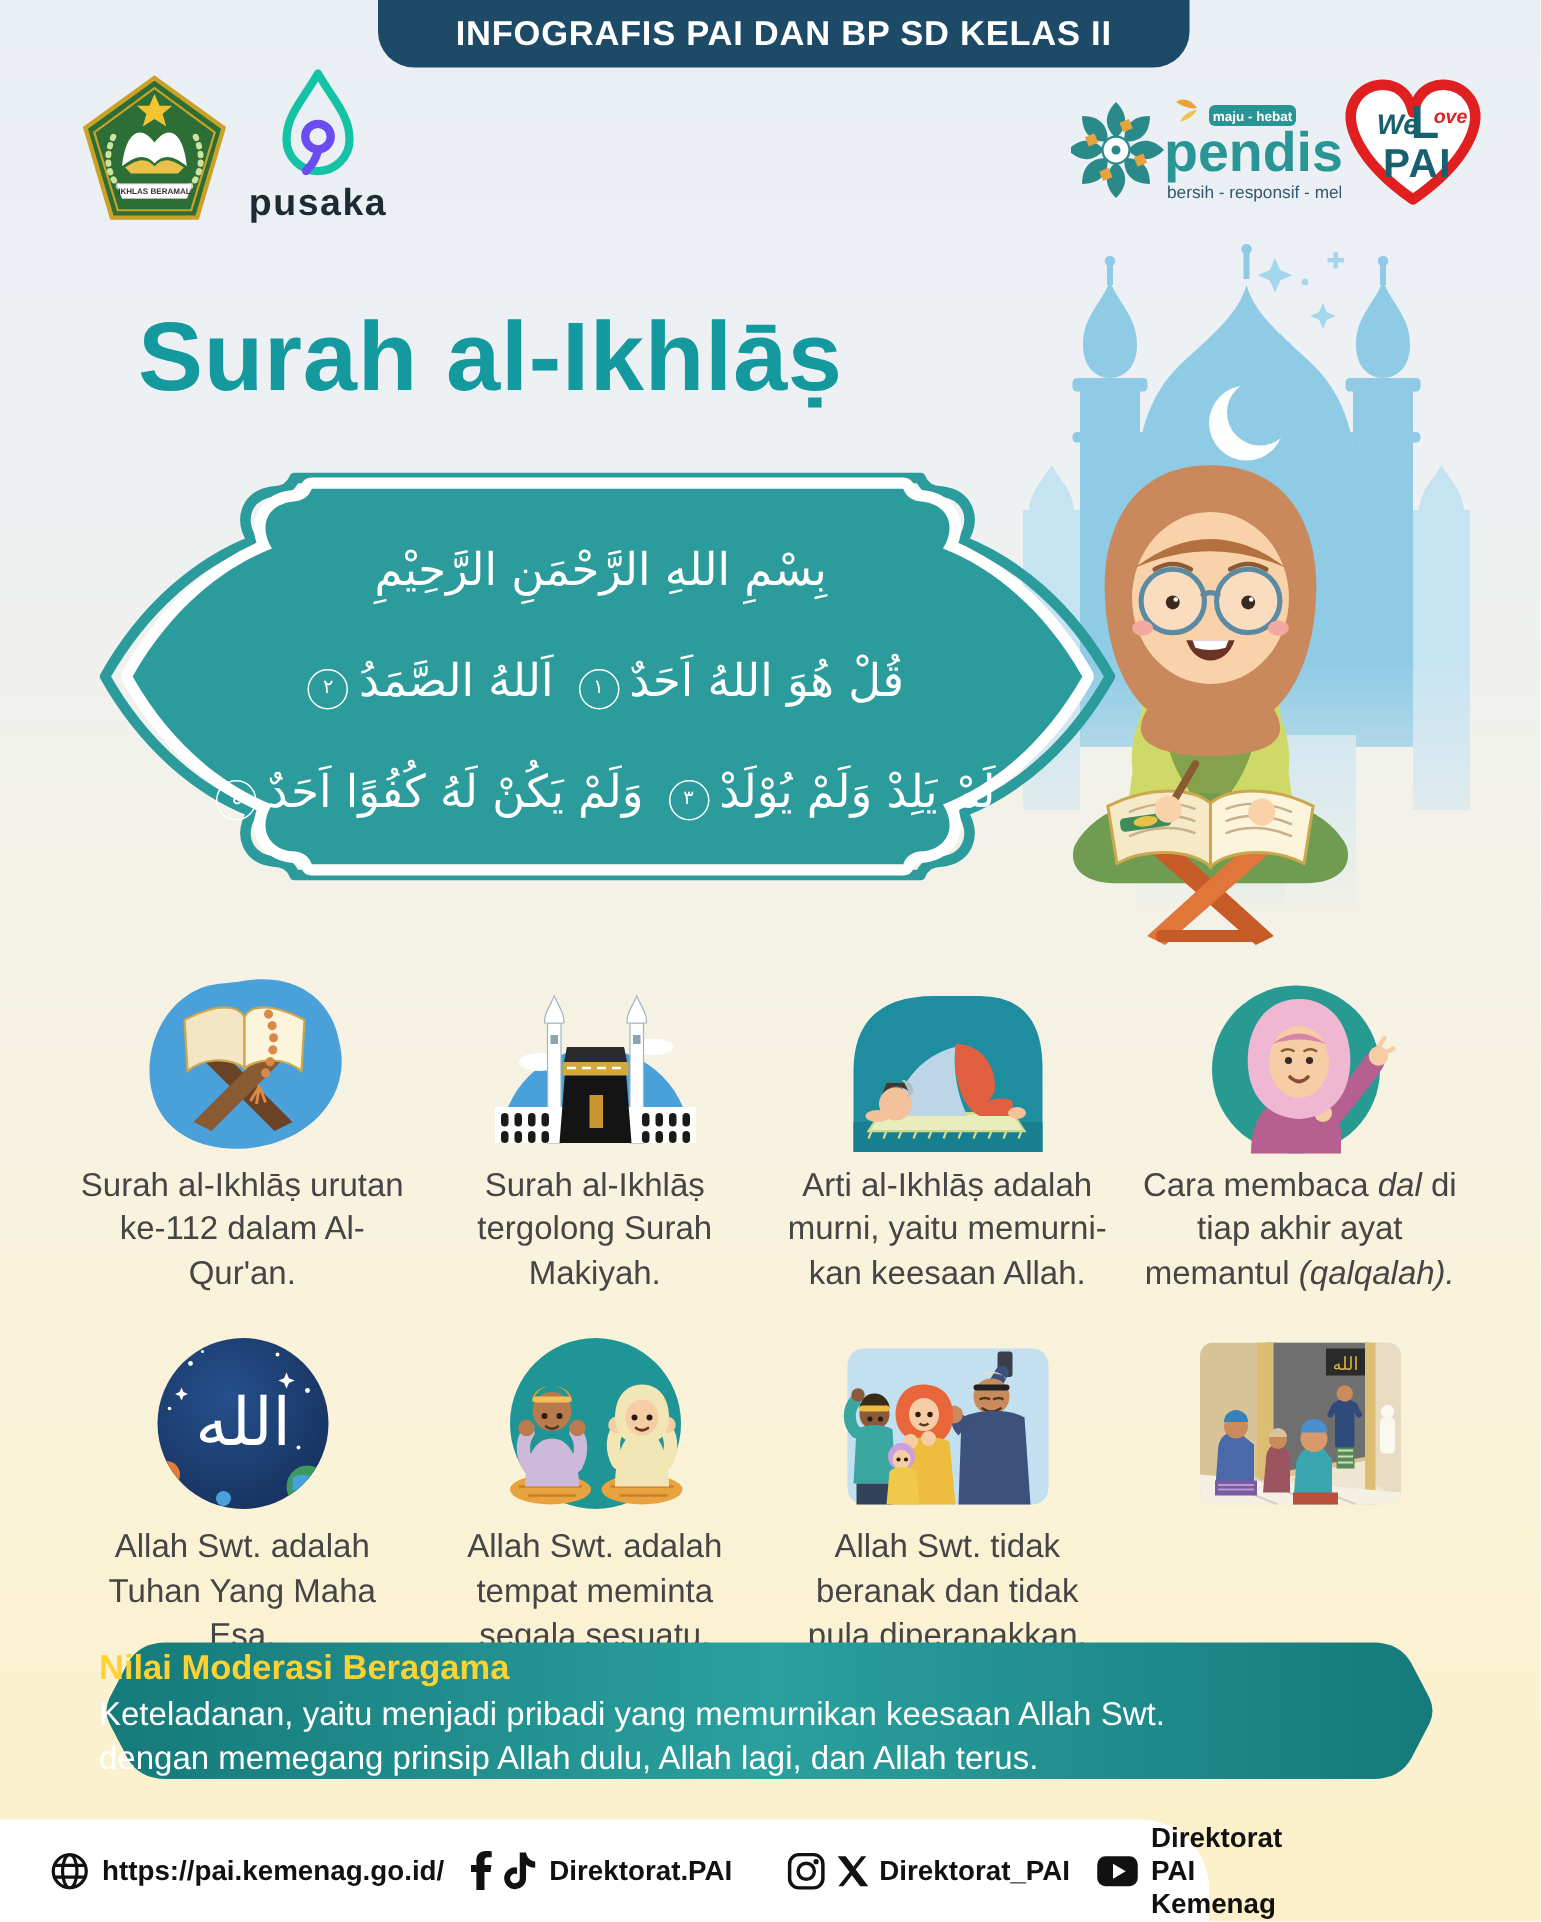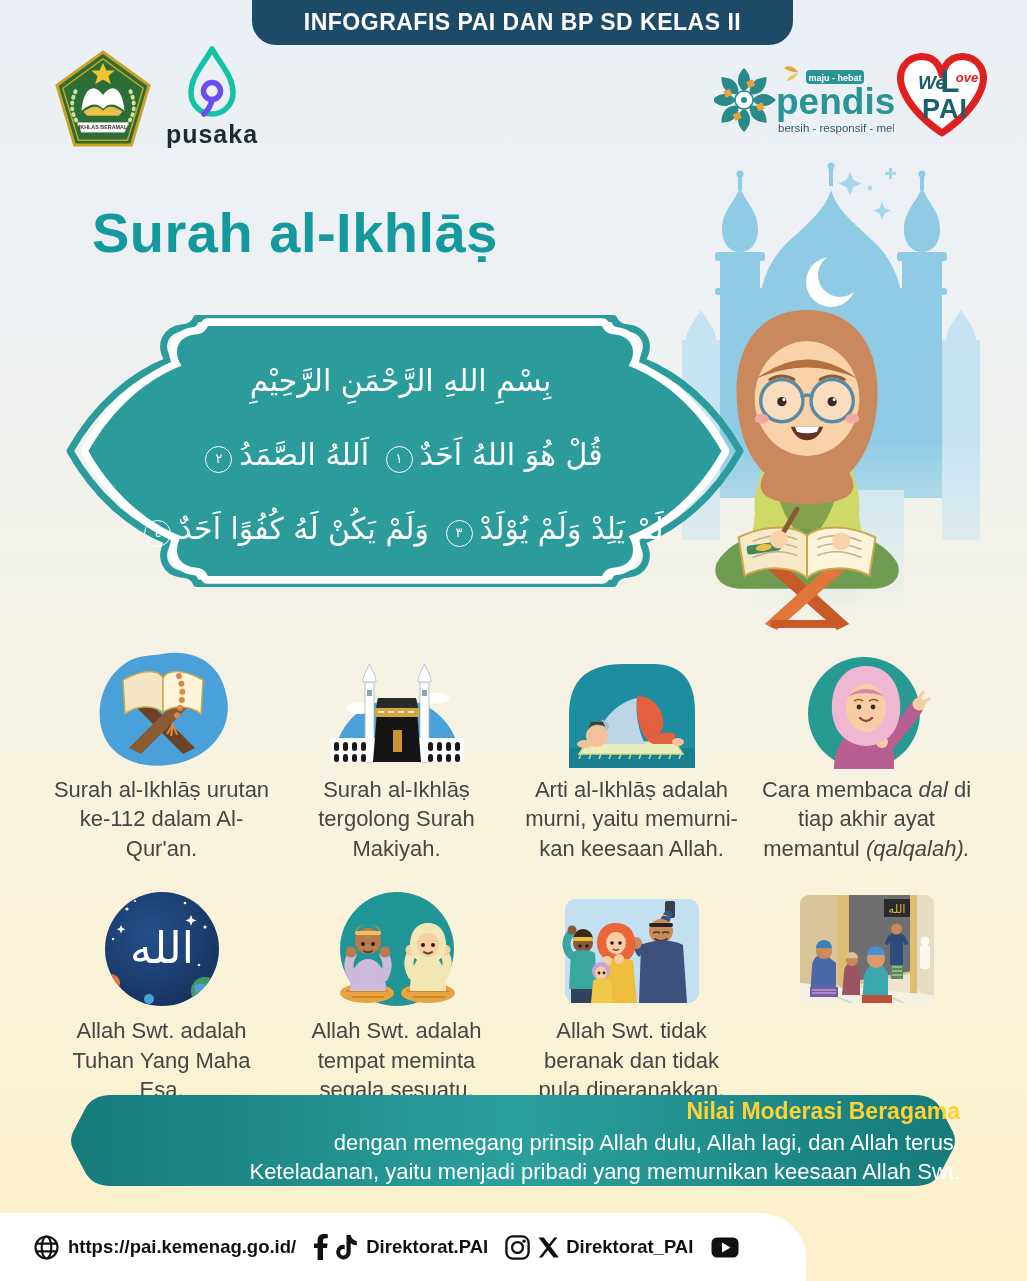--- a/index.html
+++ b/index.html
@@ -11,21 +11,21 @@
   
   .top-banner{left:252px;top:0;width:541px;height:45px;background:#1d4a67;
     border-radius:0 0 24px 24px;display:flex;align-items:center;justify-content:center;}
   .top-banner span{color:#fff;font-weight:bold;font-size:23px;letter-spacing:.5px;}
 
   
   .pusaka{left:162px;top:44px;width:100px;text-align:center;}
   .pusaka .word{font-size:25px;font-weight:bold;color:#1c2b33;letter-spacing:1px;margin-top:-4px;}
 
   
-  .page-title{left:92px;top:200px;font-size:56px;font-weight:800;color:#149a9e;letter-spacing:.5px;}
+  .page-title{left:92px;top:200px;font-size:65px;font-weight:800;color:#149a9e;letter-spacing:.5px;}
 
   
   .arabic{left:118px;top:318px;width:565px;text-align:center;direction:rtl;color:#fff;
     font-family:"DejaVu Sans",sans-serif;}
   .arabic .line{font-size:30px;line-height:74px;white-space:nowrap;}
   .ayah-num{display:inline-flex;align-items:center;justify-content:center;width:25px;height:25px;
     border:1.6px solid #fff;border-radius:50%;font-size:13px;margin:0 7px;vertical-align:2px;}
 
   
   .grid{left:52px;top:646px;width:924px;display:grid;grid-template-columns:repeat(4,1fr);
@@ -33,30 +33,30 @@
   .cell{display:flex;flex-direction:column;align-items:center;}
   .icon-box{height:124px;display:flex;align-items:flex-end;justify-content:center;}
   .caption{margin-top:5px;font-size:22px;line-height:1.34;color:#454545;text-align:center;
     font-weight:500;width:100%;}
   .caption .bi{font-weight:normal;font-style:italic;}
   .caption .it{font-style:italic;}
 
   
   .moderation{left:66px;top:1092px;width:894px;height:97px;}
   .moderation .mtext{position:absolute;left:0;top:0;width:100%;height:100%;display:flex;
-    flex-direction:column;align-items:flex-end;justify-content:center;padding-top:2px;}
+    flex-direction:column;align-items:flex-start;justify-content:center;padding-top:2px;}
   .moderation .mtitle{color:#ffd233;font-size:23px;font-weight:bold;margin-bottom:4px;}
   .moderation .mline{color:#fff;font-size:22px;line-height:1.3;font-weight:500;}
 
   
   .footer{left:0;top:1213px;width:806px;height:68px;background:#fff;border-radius:0 46px 0 0;
     display:flex;align-items:center;padding-left:33px;box-sizing:border-box;}
   .footer .ftxt{font-size:18.5px;font-weight:600;color:#111;}
   .fitem{display:flex;align-items:center;}
-  .mr6{margin-right:6px;} .mr8{margin-right:8px;} .mr18{margin-right:18px;} .mr20{margin-right:16px;}
+  .mr6{margin-right:6px;} .mr8{margin-right:8px;} .mr18{margin-right:18px;} .mr20{margin-right:36px;}
 </style>
 </head>
 <body>
 
 <div class="poster">
 
   <div class="abs top-banner">
     <span>INFOGRAFIS PAI DAN BP SD KELAS II</span>
   </div>
 
@@ -507,22 +507,22 @@
         <linearGradient id="tealgrad" x1="0" y1="0" x2="1" y2="0">
           <stop offset="0" stop-color="#157a7a"></stop>
             <stop offset="0.5" stop-color="#2aa09e"></stop>
             <stop offset="1" stop-color="#157a7a"></stop>
         </linearGradient>
       </defs>
       <path d="M45 3 H 849 C 862 3 870 8 875 17 L 887 40 Q 891 48.5 887 57 L 875 80 C 870 89 862 94 849 94 H 45 C 32 94 24 89 19 80 L 7 57 Q 3 48.5 7 40 L 19 17 C 24 8 32 3 45 3 Z" fill="url(#tealgrad)"></path>
     </svg>
     <div class="mtext">
       <div class="mtitle">Nilai Moderasi Beragama</div>
+      <div class="mline">Keteladanan, yaitu menjadi pribadi yang memurnikan keesaan Allah Swt.</div>
       <div class="mline">dengan memegang prinsip Allah dulu, Allah lagi, dan Allah terus.</div>
-      <div class="mline">Keteladanan, yaitu menjadi pribadi yang memurnikan keesaan Allah Swt.</div>
     </div>
   </div>
 
   <div class="abs footer">
     <div class="fitem mr8">
       <svg width="27" height="27" viewBox="0 0 28 28">
           <circle cx="14" cy="14" r="11.4" fill="none" stroke="#111" stroke-width="2.2"></circle>
       <ellipse cx="14" cy="14" rx="5" ry="11.4" fill="none" stroke="#111" stroke-width="2.2"></ellipse>
       <path d="M3 10 h22 M3 18 h22" stroke="#111" stroke-width="2.2" fill="none"></path>
         </svg>
@@ -551,15 +551,16 @@
           <path d="M1.5 1.5 L9.8 12.6 L2 22.5 H5.4 L11.4 14.8 L17.2 22.5 H22.8 L14 10.8 L21.4 1.5 H18 L12.5 8.7 L7.1 1.5 Z" fill="#111"></path>
         </svg>
     </div>
     <span class="ftxt mr18">Direktorat_PAI</span>
     <div class="fitem mr8">
       <svg width="28" height="21" viewBox="0 0 28 21">
           <rect x="0.5" y="0.5" width="27" height="20" rx="5.5" fill="#111"></rect>
       <polygon points="11,5.5 19.5,10.5 11,15.5" fill="#fff"></polygon>
         </svg>
     </div>
+    <span class="ftxt">Direktorat PAI Kemenag</span>
   </div>
 
 </div>
 
 </body></html>

